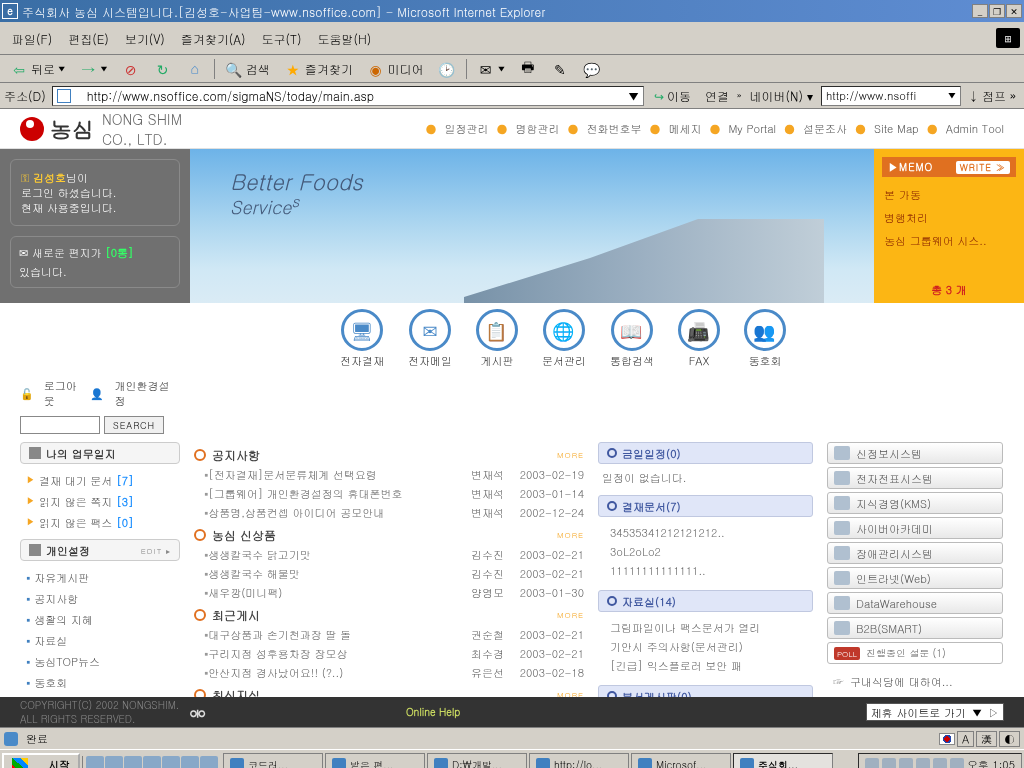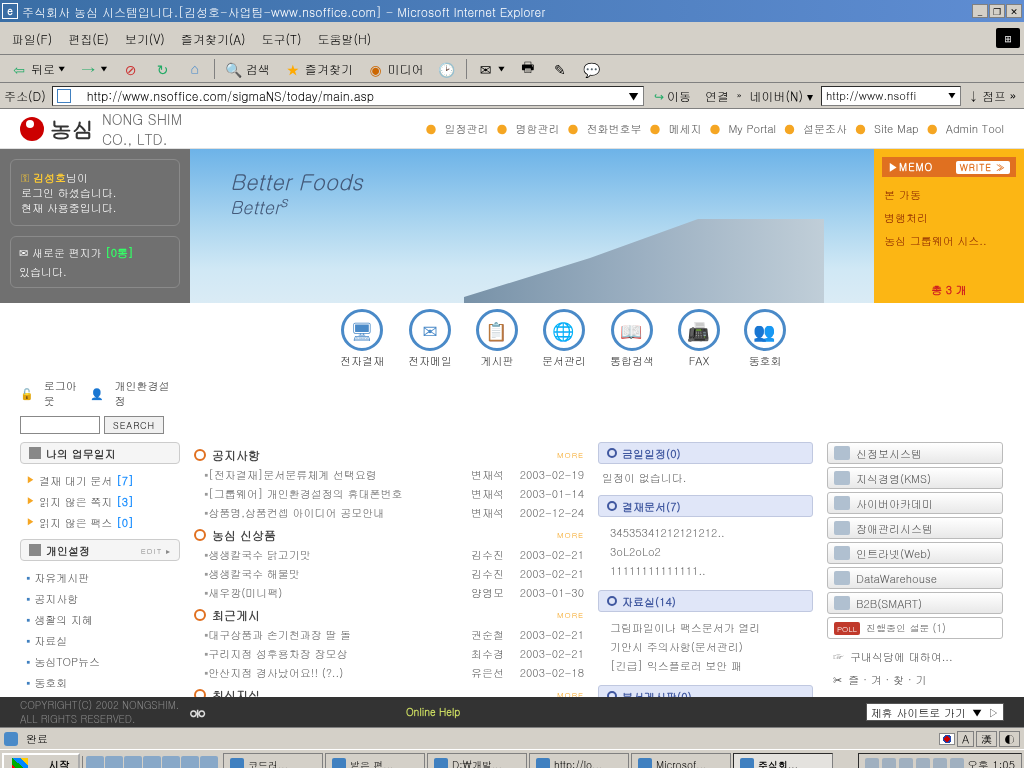--- a/index.html
+++ b/index.html
@@ -270,21 +270,21 @@
         <div>현재 사용중입니다.</div>
       </div>
       <div class="mail-box">
         <div><span>✉ </span><span>새로운 편지가</span> <span class="mail-count">[0통]</span></div>
         <div>있습니다.</div>
       </div>
     </div>
     <div class="hero-banner">
       <div class="hero-slogan">
         <div>Better Foods</div>
-        <div class="svc"><span>Better</span><sup>s</sup></div>
+        <div class="svc"><span>Service</span><sup>s</sup></div>
       </div>
       <div class="building"></div>
     </div>
     <div class="memo-panel">
       <div class="memo-head">
           <span>▶ </span>
           <span>MEMO</span>
           <span class="write-btn">WRITE ≫</span>
         </div>
       <div class="memo-item">본 가동</div>
@@ -521,20 +521,24 @@
         </div>
       <div class="side-box-body">
           <div>게시물이 없습니다.</div>
         </div>
     </div>
 
     <div class="col-far">
       <div class="sys-btn">
           <div class="sys-ico"></div>
           <span>신정보시스템</span>
+        </div>
+      <div class="sys-btn">
+          <div class="sys-ico"></div>
+          <span>전자전표시스템</span>
         </div>
       <div class="sys-btn">
           <div class="sys-ico"></div>
           <span>지식경영(KMS)</span>
         </div>
       <div class="sys-btn">
           <div class="sys-ico"></div>
           <span>사이버아카데미</span>
         </div>
       <div class="sys-btn">

